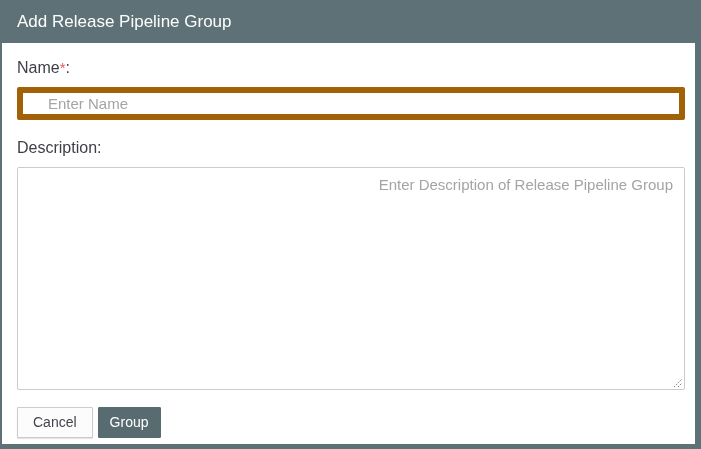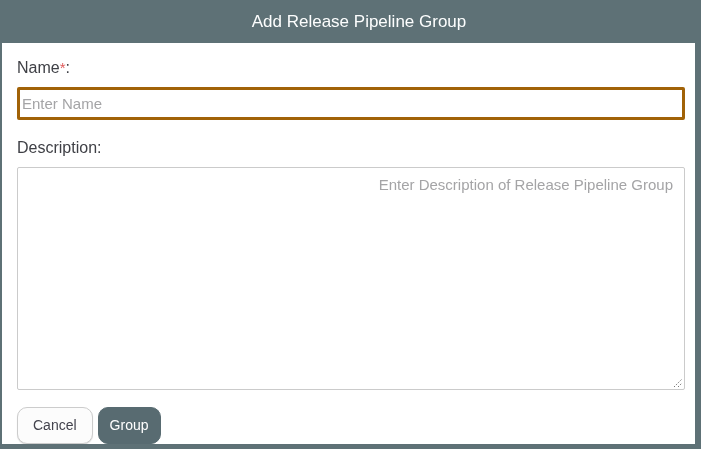--- a/index.html
+++ b/index.html
@@ -19,21 +19,20 @@
     position: absolute;
     top: 0; left: 0; right: 0;
     height: 43px;
     background: #5e7176;
     color: #fdfefe;
     font-size: 17px;
     line-height: 43px;
     padding-left: 17px;
     box-sizing: border-box;
     white-space: nowrap;
-    text-align: center;
   }
   .dialog-body {
     position: absolute;
     top: 43px;
     left: 2px;
     right: 6px;
     bottom: 5px;
     background: #ffffff;
     padding: 16px 10px 0 15px;
     box-sizing: border-box;
@@ -47,23 +46,23 @@
   }
   .required {
     color: #e05a5a;
     font-size: 15px;
   }
   .text-input {
     display: block;
     width: 100%;
     height: 33px;
     box-sizing: border-box;
-    border: 3px solid #a16207;
+    border: 6px solid #a16207;
     border-radius: 2px;
-    padding: 0 2px;
+    padding: 0 25px;
     font-size: 15px;
     font-family: inherit;
     color: #3b82f6;
     margin: 0 0 19px 0;
     outline: none;
   }
   .textarea-wrap {
     position: relative;
     margin: 0;
   }
@@ -95,22 +94,22 @@
     height: 10px;
     cursor: nwse-resize;
   }
   .actions {
     display: flex;
     align-items: center;
     gap: 5px;
     margin-top: 17px;
   }
   .btn {
-    height: 37px;
-    border-radius: 10px;
+    height: 31px;
+    border-radius: 1px;
     font-size: 14px;
     font-family: inherit;
     cursor: pointer;
     line-height: 29px;
     box-sizing: border-box;
   }
   .btn-cancel {
     background: #fcfcfc;
     border: 1px solid #cccccc;
     color: #43434d;

